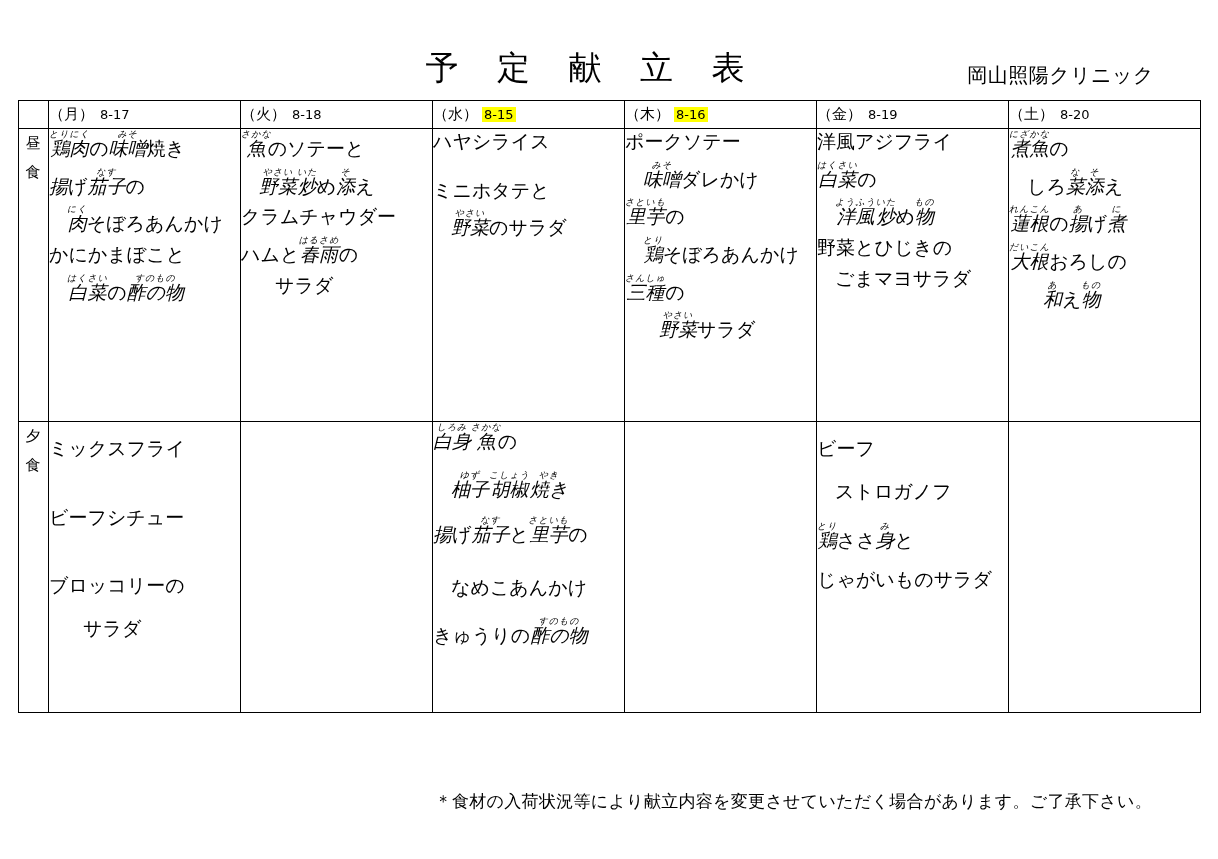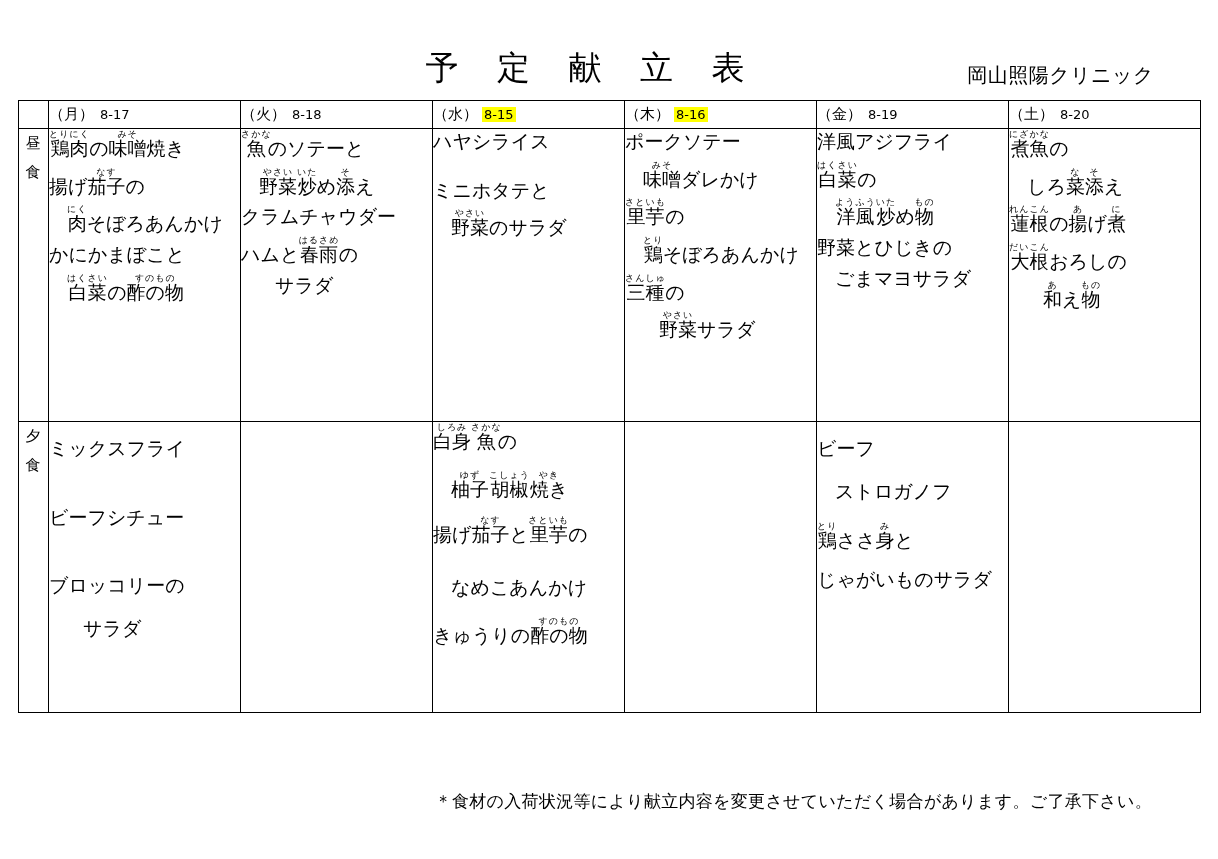--- a/index.html
+++ b/index.html
@@ -111,21 +111,21 @@
 
   .dish {
     display: block;
     margin-bottom: 6px;
     white-space: nowrap;
   }
   .dish.indent1 { padding-left: 18px; }
   .dish.indent2 { padding-left: 34px; }
 
   
-  ruby { ruby-align: center; }
+  ruby { ruby-align: center; font-style: italic; }
   rt {
     font-size: 9px;
     line-height: 1;
     letter-spacing: 1px;
   }
 
   .footnote {
     position: absolute;
     left: 0;
     right: 32px;

